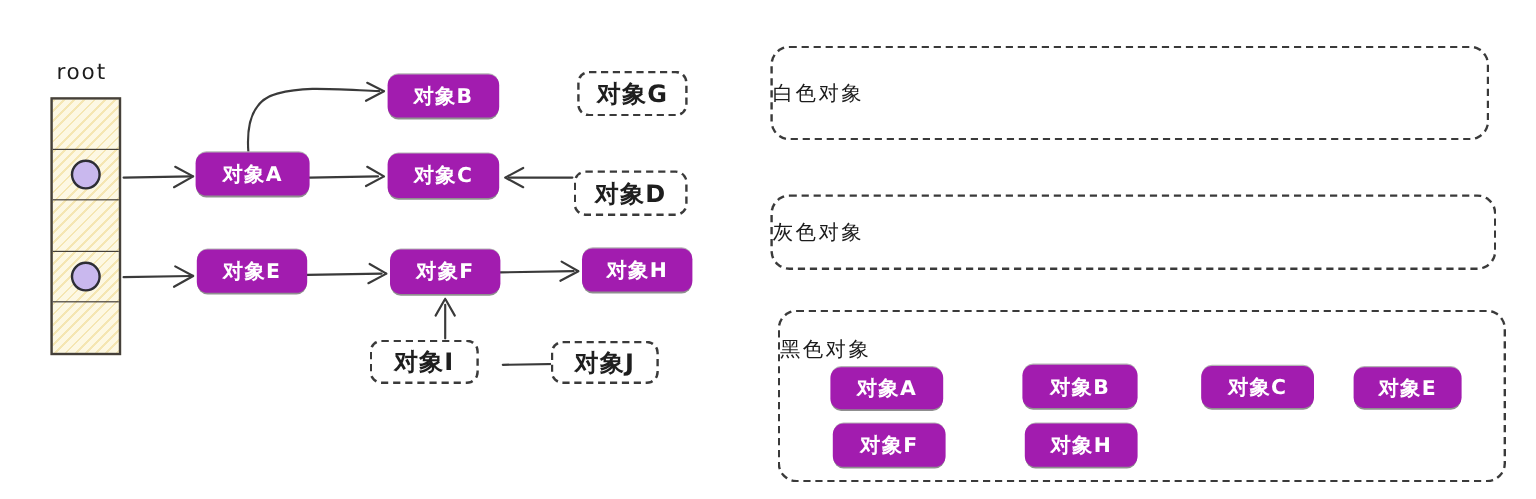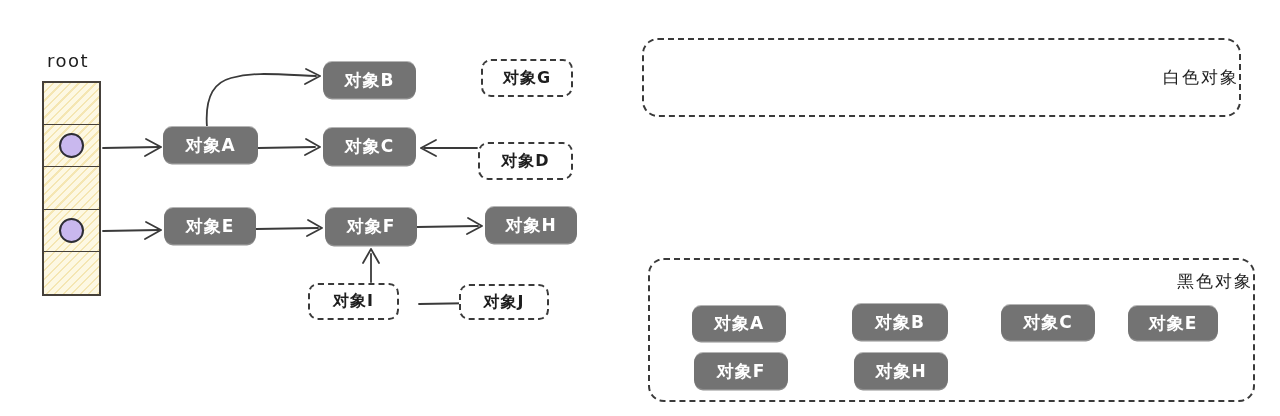--- a/index.html
+++ b/index.html
@@ -28,38 +28,38 @@
   .cell:last-child{border-bottom:none;}
   .pointer-dot{
     width:21px;height:21px;border-radius:50%;
     background:#c9b8ee;border:2px solid #2d2d35;box-sizing:content-box;
   }
   .node{
     position:absolute;display:flex;align-items:center;justify-content:center;
     box-sizing:border-box;white-space:nowrap;
   }
   .node.black{
-    background:#737373;color:#ffffff;border-radius:9px;
+    background:#a21caf;color:#ffffff;border-radius:9px;
     font-weight:bold;font-size:17px;letter-spacing:1px;
     box-shadow:0 2px 0 -0.5px #8f8f8f, 0 -1.5px 0 -0.5px #b5b5b5;
   }
   .node.dashed{
     background:#ffffff;color:#1e1e1e;border:2.2px dashed #3a3a3a;border-radius:10px;
-    font-weight:bold;font-size:16px;letter-spacing:1px;
+    font-weight:bold;font-size:20px;letter-spacing:1px;
   }
   .zone{
     position:absolute;border:2.2px dashed #3a3a3a;border-radius:16px;
     background:#ffffff;box-sizing:border-box;
   }
-  .zone.center{display:flex;align-items:center;justify-content:flex-end;}
+  .zone.center{display:flex;align-items:center;justify-content:flex-start;}
   .zone-title{
     font-size:17px;color:#1c1c1c;letter-spacing:2px;font-weight:500;
   }
   .zone-title.top{
-    position:absolute;left:0;right:0;top:10px;text-align:right;
+    position:absolute;left:0;right:0;top:20px;text-align:left;
   }
 </style>
 </head>
 <body>
 
 <div class="canvas">
 
   <svg class="edges" viewBox="0 0 1280 416">
 
     <path d="M103,148 L159,147"></path>
@@ -112,20 +112,23 @@
 
   <div class="node dashed" style="left:481px;top:59px;width:92px;height:38px;">对象G</div>
   <div class="node dashed" style="left:478px;top:142px;width:95px;height:38px;">对象D</div>
   <div class="node dashed" style="left:308px;top:283px;width:91px;height:37px;">对象I</div>
   <div class="node dashed" style="left:459px;top:284px;width:90px;height:36px;">对象J</div>
 
   <div class="zone center" style="left:642px;top:38px;width:599px;height:79px;">
     <span class="zone-title">白色对象</span>
   </div>
 
+  <div class="zone center" style="left:642px;top:162px;width:605px;height:63px;">
+    <span class="zone-title">灰色对象</span>
+  </div>
 
   <div class="zone" style="left:648px;top:258px;width:607px;height:144px;">
     <div class="zone-title top">黑色对象</div>
     <div class="node black" style="left:42px;top:46px;width:94px;height:35px;">对象A</div>
     <div class="node black" style="left:202px;top:44px;width:96px;height:36px;">对象B</div>
     <div class="node black" style="left:351px;top:45px;width:94px;height:35px;">对象C</div>
     <div class="node black" style="left:478px;top:46px;width:90px;height:34px;">对象E</div>
     <div class="node black" style="left:44px;top:93px;width:94px;height:36px;">对象F</div>
     <div class="node black" style="left:204px;top:93px;width:94px;height:36px;">对象H</div>
   </div>

